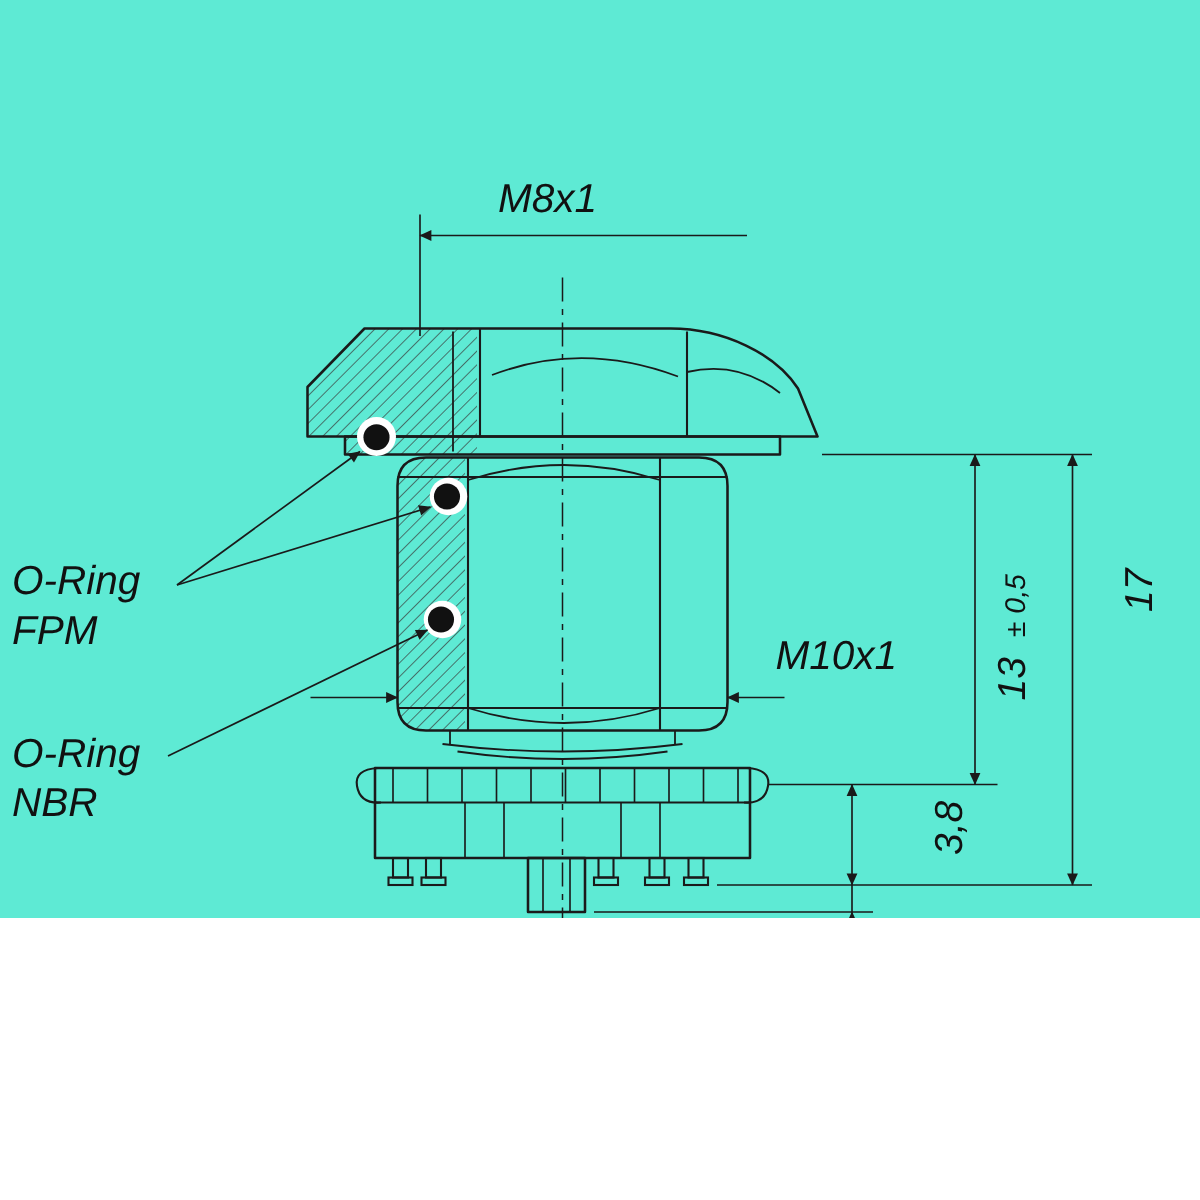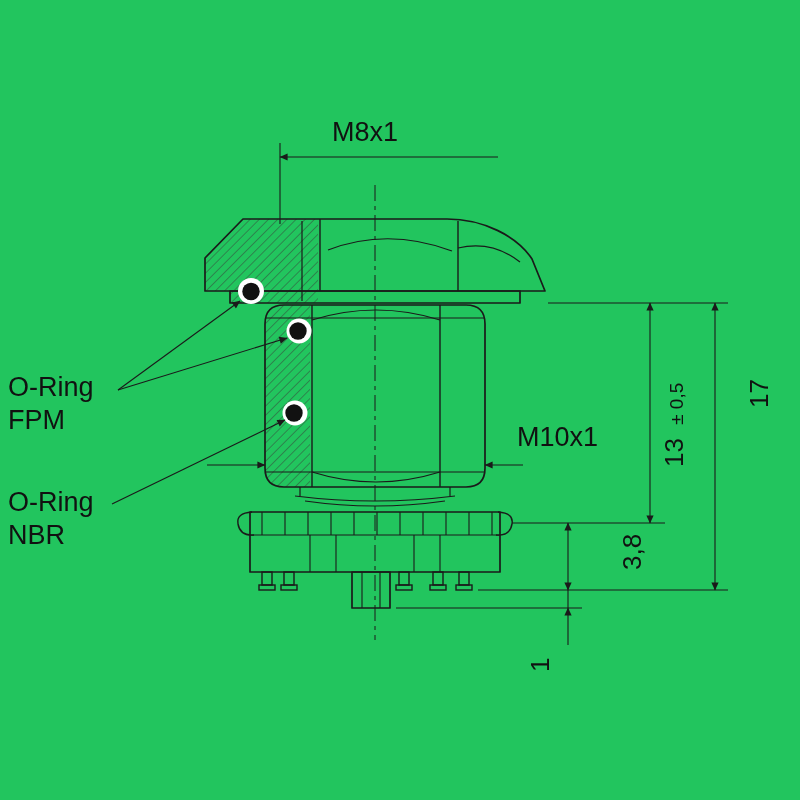--- a/index.html
+++ b/index.html
@@ -1,16 +1,16 @@
 <!DOCTYPE html>
 <html><head>
 <meta charset="utf-8">
 <style>
   html,body{margin:0;padding:0;background:#ffffff;}
-  .canvas{width:800px;height:800px;background:#22c55e;position:relative;overflow:hidden;}
+  .canvas{width:800px;height:612px;background:#5eead4;position:relative;overflow:hidden;font-style:italic;}
   svg{display:block;}
   .t{font-family:"Liberation Sans",sans-serif;font-size:27px;fill:#111;}
   .dim{font-size:26px;}
   .small{font-size:19px;}
   .ln{stroke:#1a1a1a;fill:none;}
   .outline{stroke-width:1.7;stroke-linejoin:round;}
   .detail{stroke-width:1.2;}
   .thin{stroke-width:1.1;}
   .mid{stroke-width:1.4;}
 </style>

